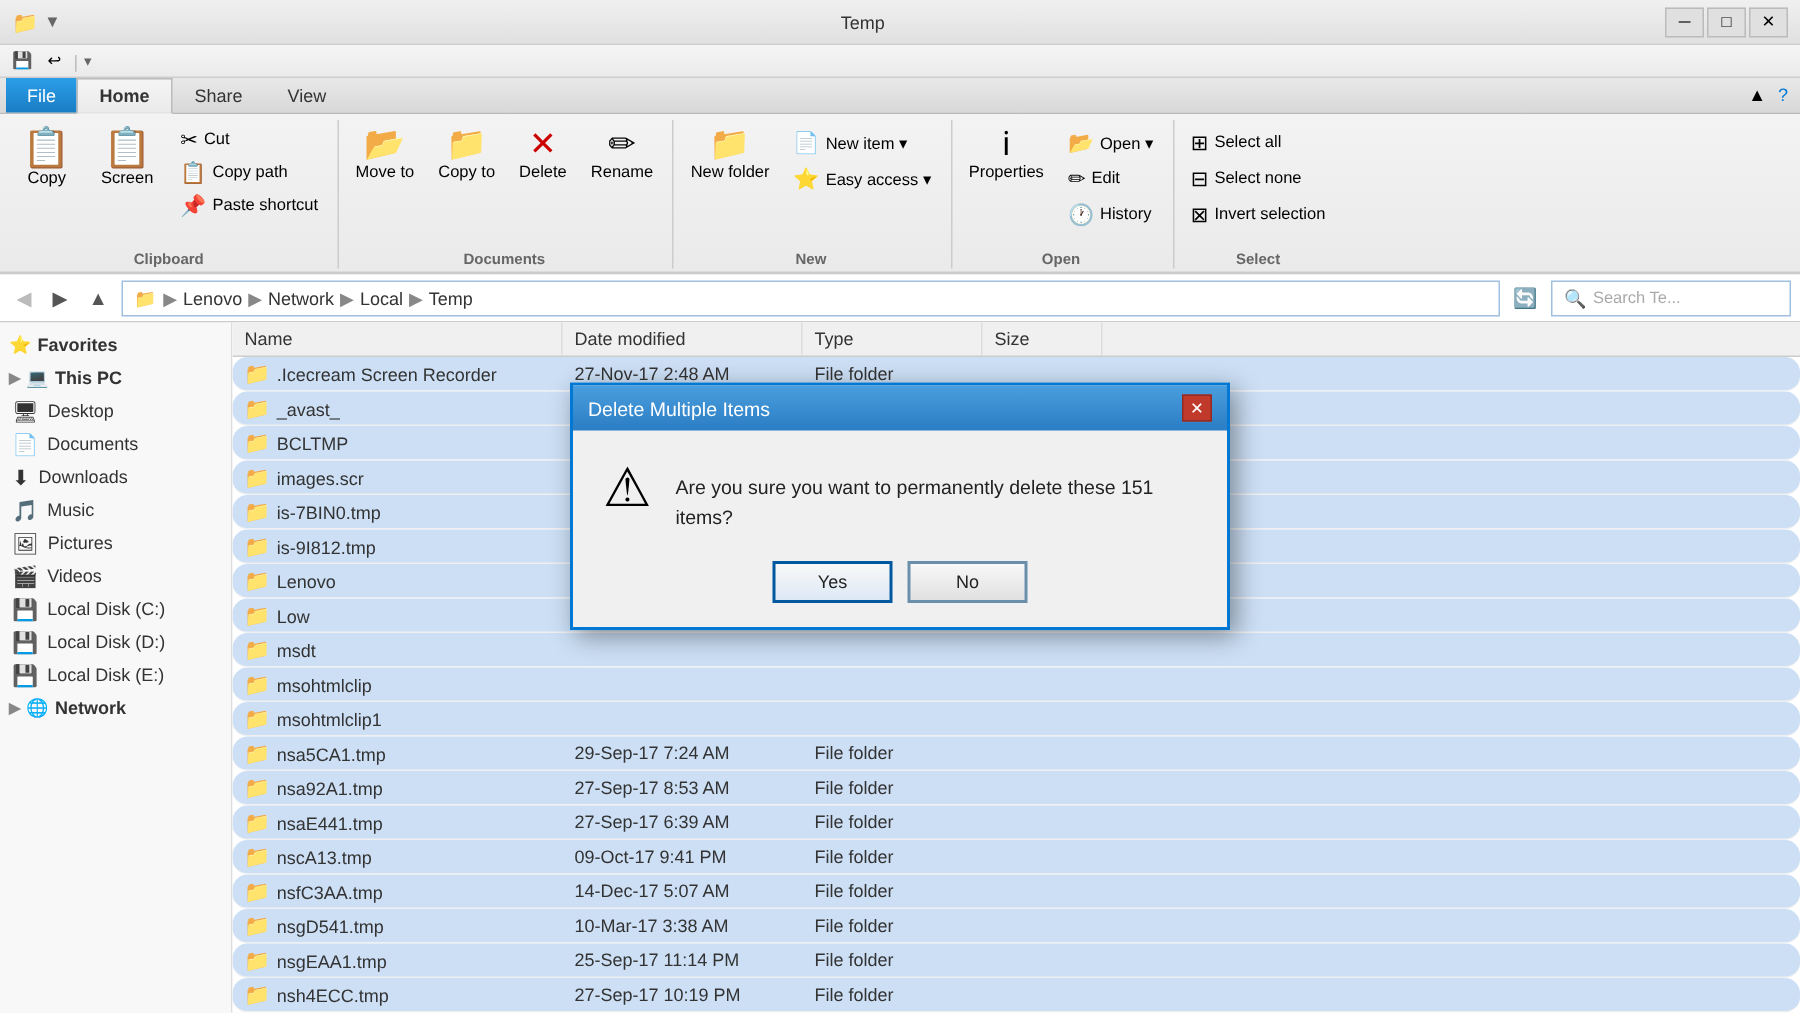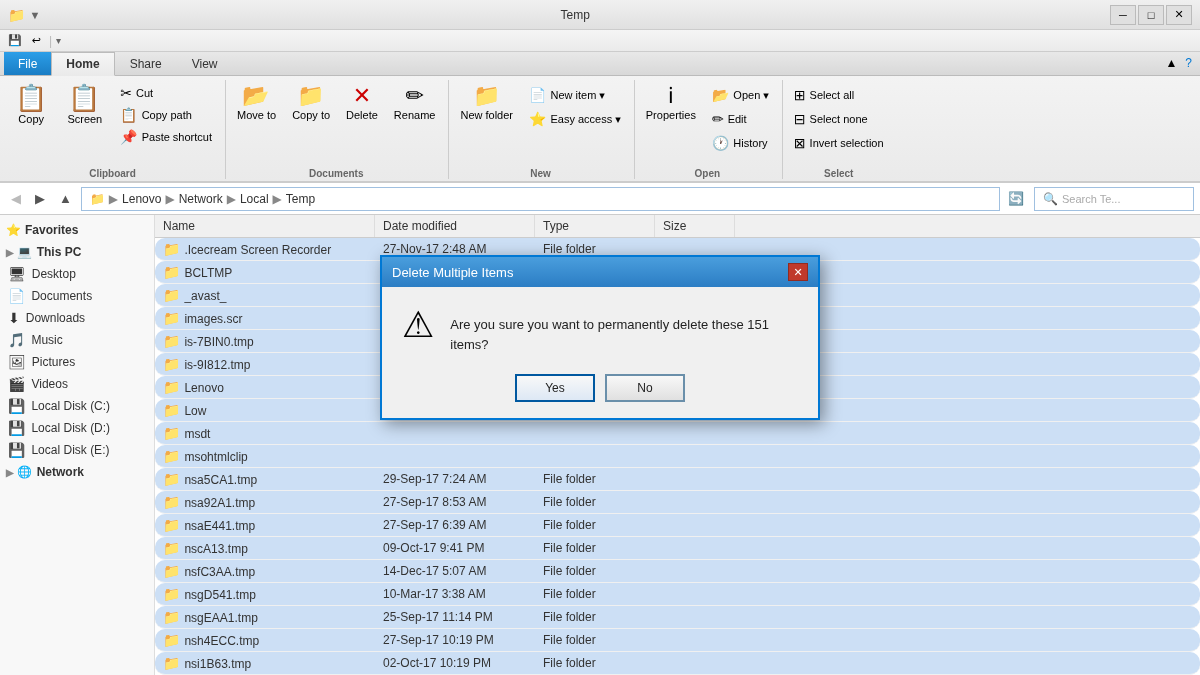--- a/index.html
+++ b/index.html
@@ -579,31 +579,31 @@
         <div class="file-row selected">
       <div class="file-cell col-name">
         <span class="file-icon">📁</span>.Icecream Screen Recorder
       </div>
       <div class="file-cell col-date">27-Nov-17 2:48 AM</div>
       <div class="file-cell col-type">File folder</div>
       <div class="file-cell col-size"></div>
     </div>
         <div class="file-row selected">
       <div class="file-cell col-name">
+        <span class="file-icon">📁</span>_avast_
+      </div>
+      <div class="file-cell col-date">07-Sep-17 9:52 PM</div>
+      <div class="file-cell col-type">File folder</div>
+      <div class="file-cell col-size"></div>
+    </div>
+        <div class="file-row selected">
+      <div class="file-cell col-name">
         <span class="file-icon">📁</span>BCLTMP
       </div>
       <div class="file-cell col-date">01-Jan-18 7:06 AM</div>
-      <div class="file-cell col-type">File folder</div>
-      <div class="file-cell col-size"></div>
-    </div>
-        <div class="file-row selected">
-      <div class="file-cell col-name">
-        <span class="file-icon">📁</span>_avast_
-      </div>
-      <div class="file-cell col-date">07-Sep-17 9:52 PM</div>
       <div class="file-cell col-type">File folder</div>
       <div class="file-cell col-size"></div>
     </div>
         <div class="file-row selected">
       <div class="file-cell col-name">
         <span class="file-icon">📁</span>images.scr
       </div>
       <div class="file-cell col-date">25-Sep-17 6:25 AM</div>
       <div class="file-cell col-type">File folder</div>
       <div class="file-cell col-size"></div>
@@ -644,20 +644,28 @@
       <div class="file-cell col-name">
         <span class="file-icon">📁</span>msdt
       </div>
       <div class="file-cell col-date"></div>
       <div class="file-cell col-type"></div>
       <div class="file-cell col-size"></div>
     </div>
         <div class="file-row selected">
       <div class="file-cell col-name">
         <span class="file-icon">📁</span>msohtmlclip
+      </div>
+      <div class="file-cell col-date"></div>
+      <div class="file-cell col-type"></div>
+      <div class="file-cell col-size"></div>
+    </div>
+        <div class="file-row selected">
+      <div class="file-cell col-name">
+        <span class="file-icon">📁</span>msohtmlclip1
       </div>
       <div class="file-cell col-date"></div>
       <div class="file-cell col-type"></div>
       <div class="file-cell col-size"></div>
     </div>
         <div class="file-row selected">
       <div class="file-cell col-name">
         <span class="file-icon">📁</span>nsa5CA1.tmp
       </div>
       <div class="file-cell col-date">29-Sep-17 7:24 AM</div>

